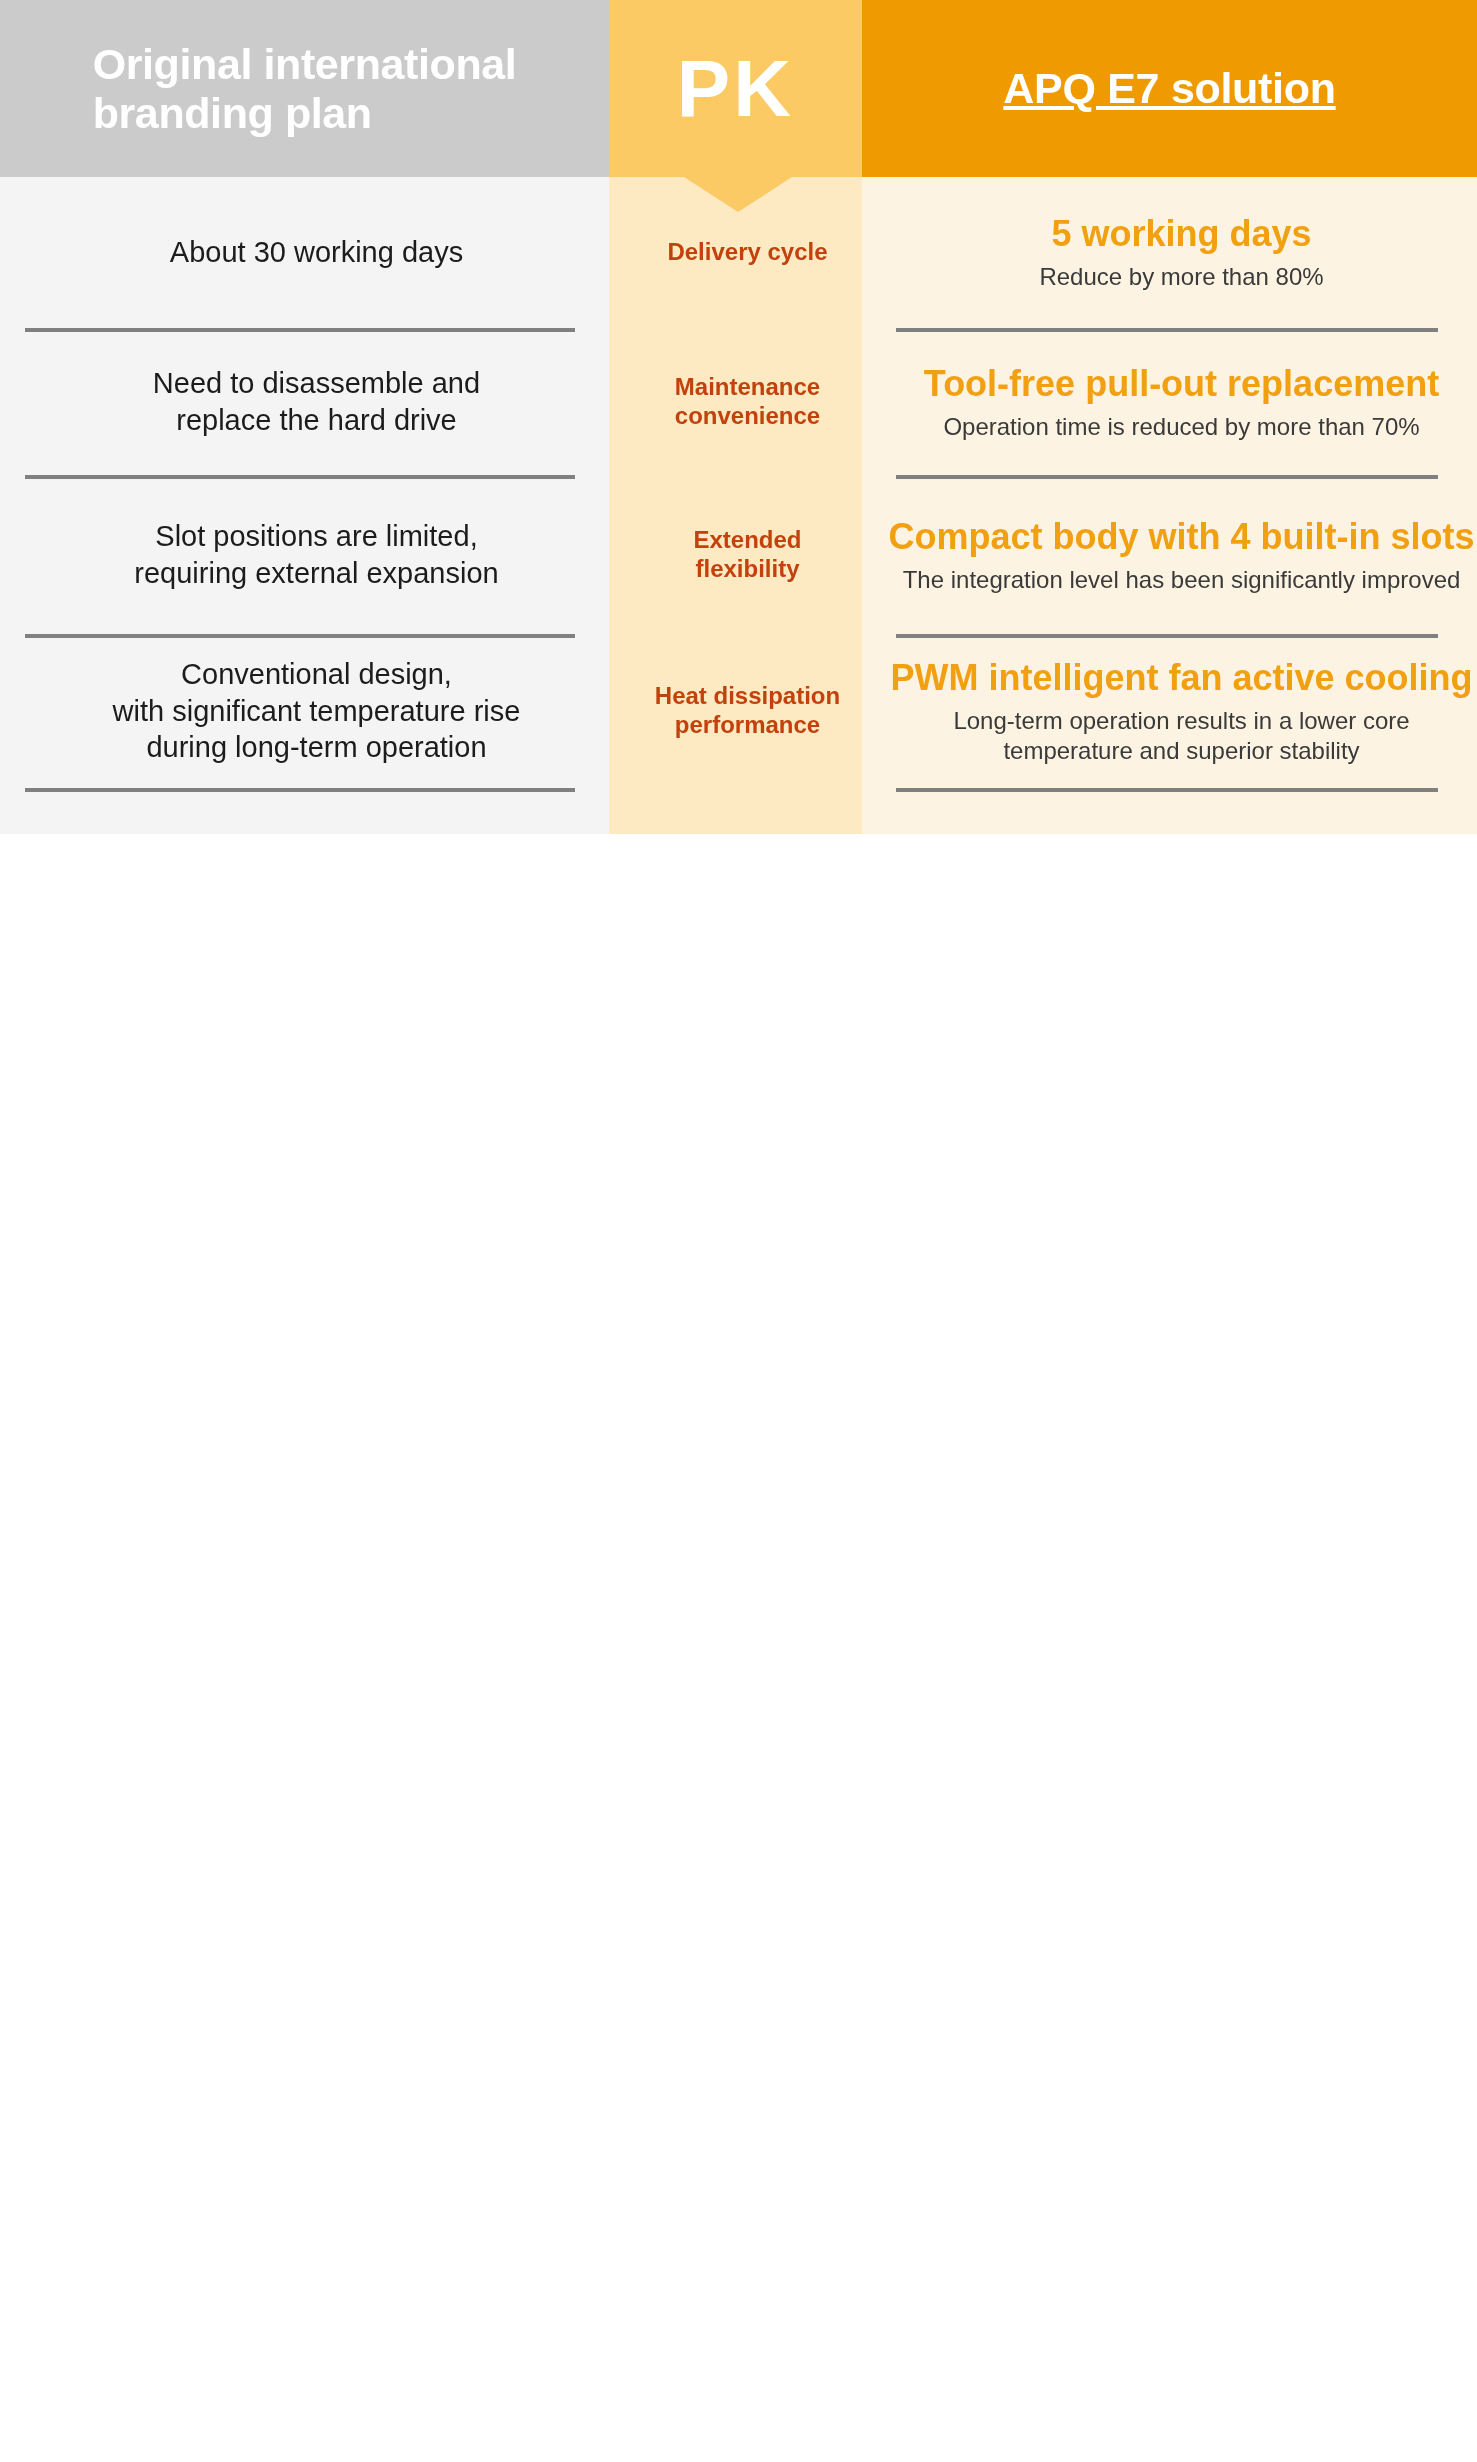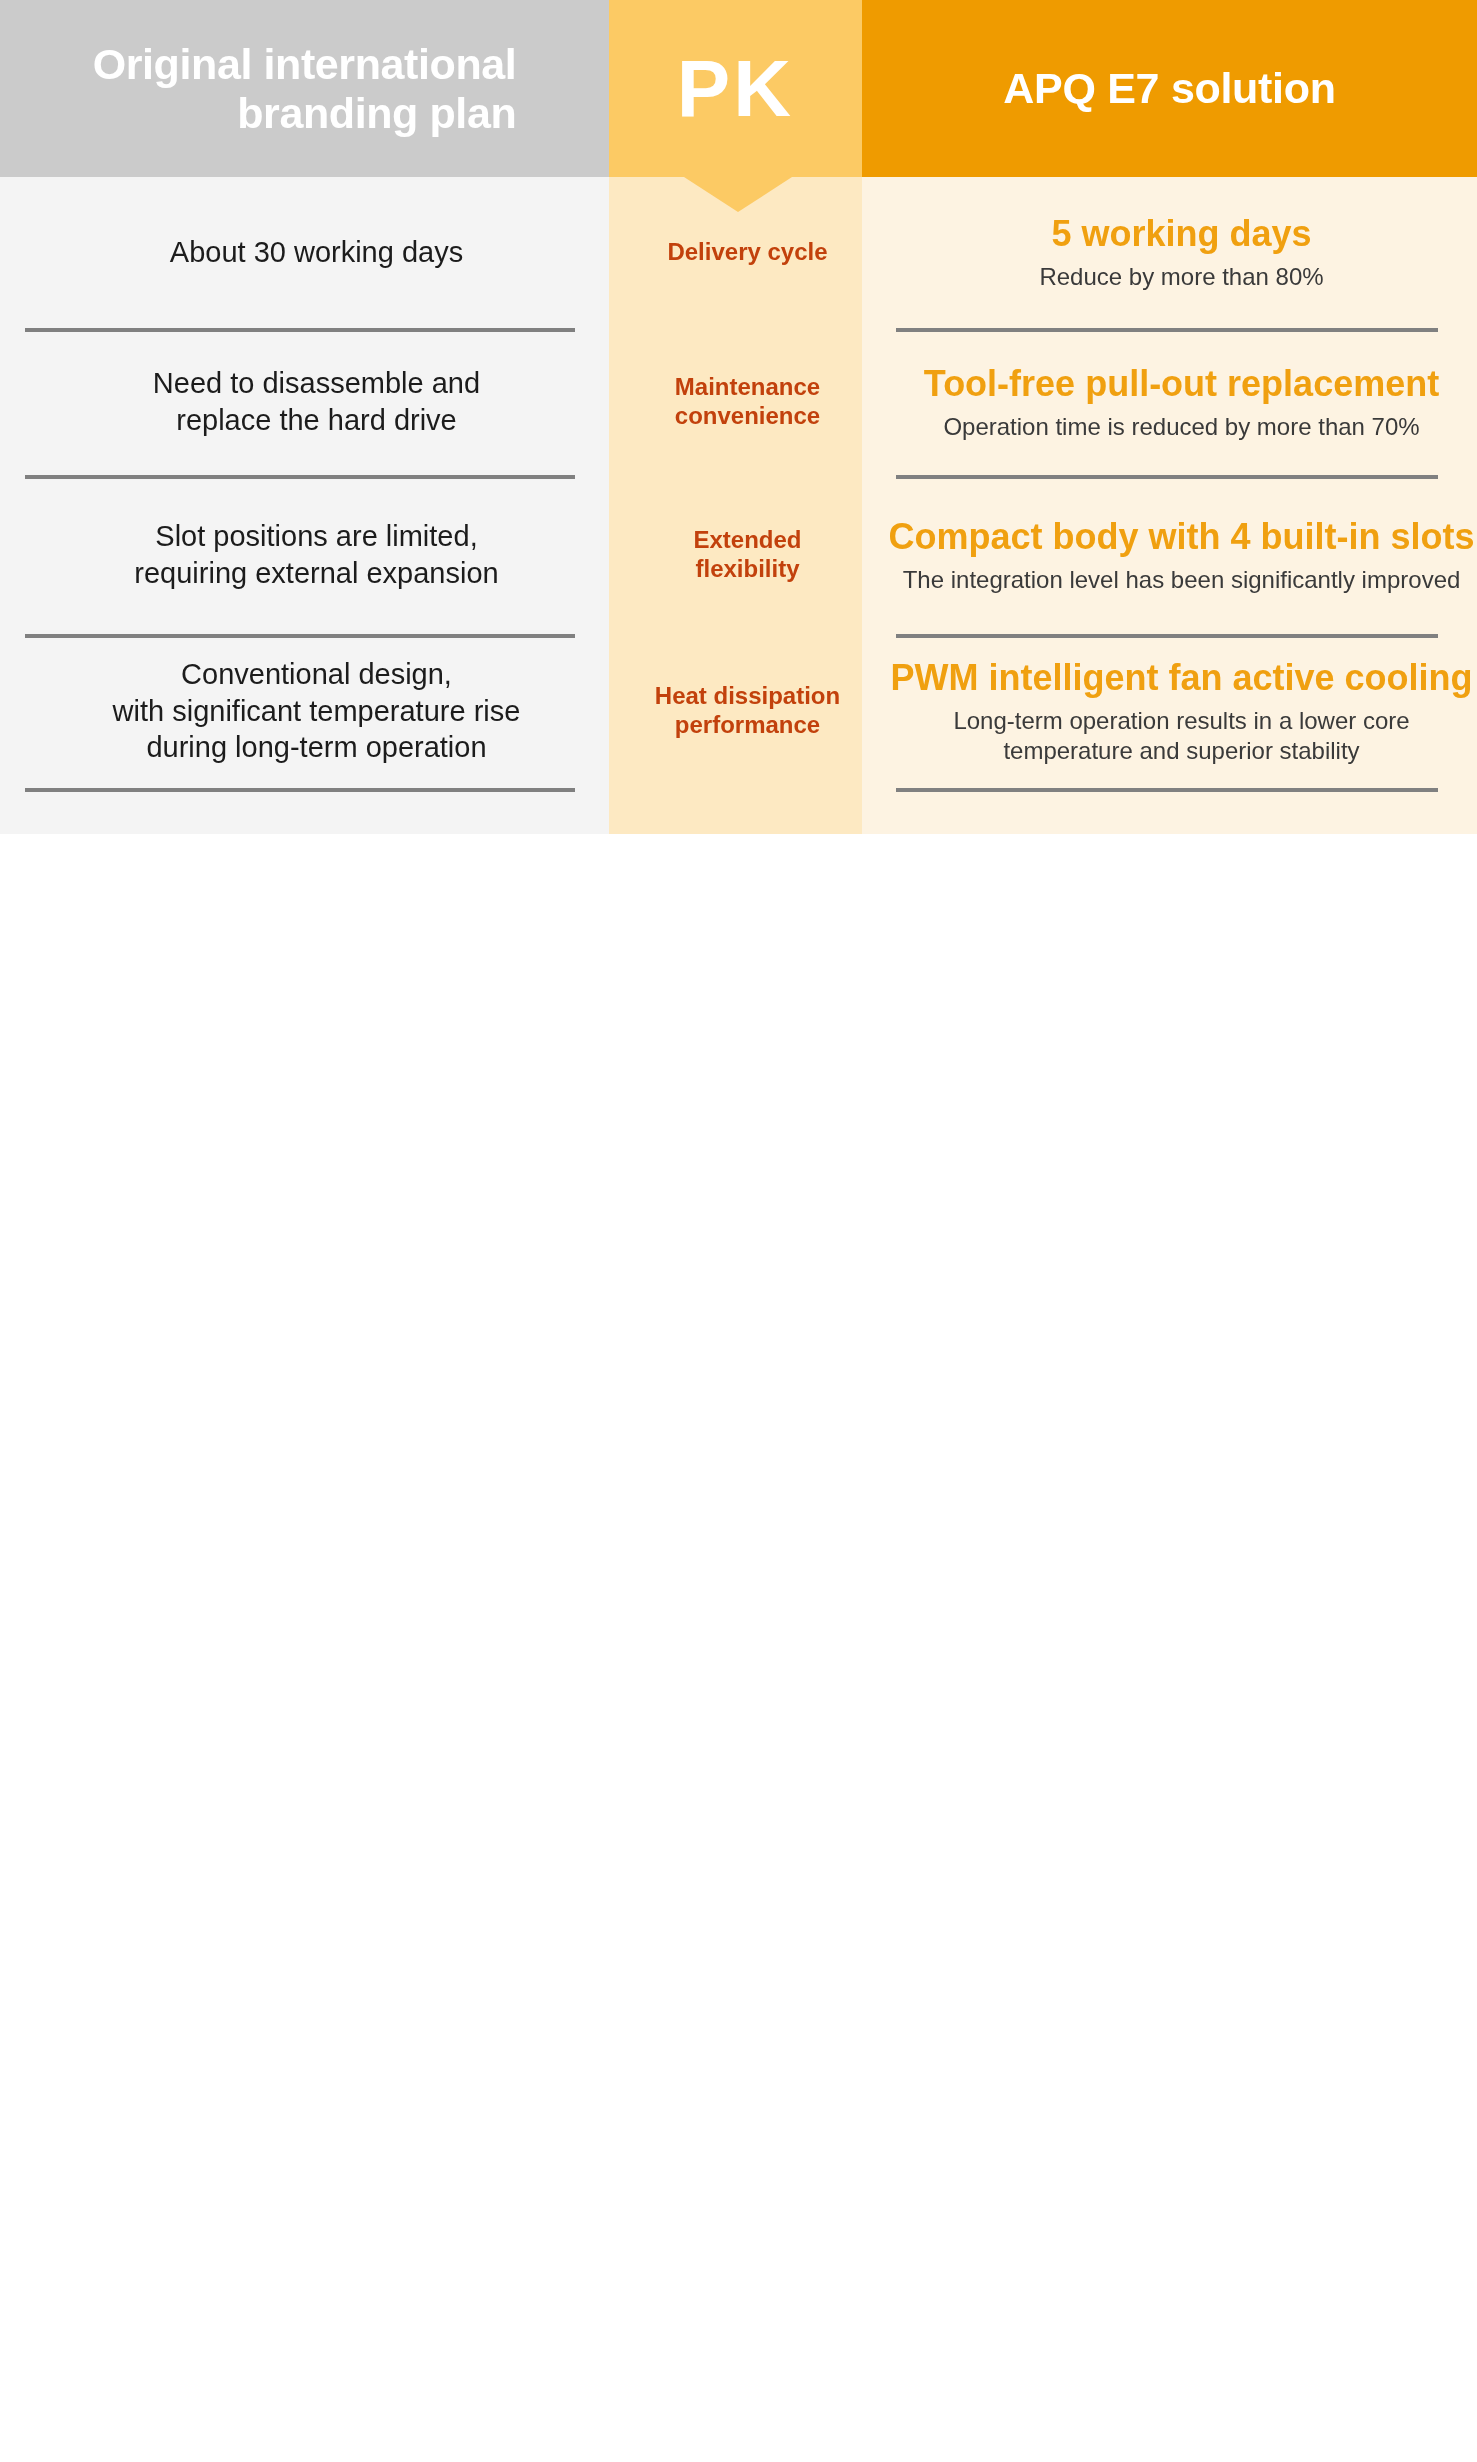--- a/index.html
+++ b/index.html
@@ -37,21 +37,21 @@
   
   .hdr {
     position: absolute;
     top: 0;
     height: 177px;
     display: flex;
     align-items: center;
     justify-content: center;
     box-sizing: border-box;
     color: #FFFFFF;
-    text-align: right;
+    text-align: left;
     font-weight: bold;
   }
   .hdr-left {
     left: 0px;
     width: 609px;
     background: #CBCBCB;
     font-size: 43px;
     line-height: 1.12;
     letter-spacing: -0.4px;
     padding: 0 11.7px;
@@ -65,20 +65,21 @@
     letter-spacing: 3.3px;
   }
   .hdr-right {
     left: 862px;
     width: 615px;
     background: #EF9B00;
     font-size: 43px;
     line-height: 1.1;
     letter-spacing: -0.3px;
     padding: 0 10px;
+    text-decoration: underline;
   }
 
   
   .pk-arrow {
     position: absolute;
     left: 684px;
     top: 177px;
     width: 108px;
     height: 35px;
     background: #FCCA64;

